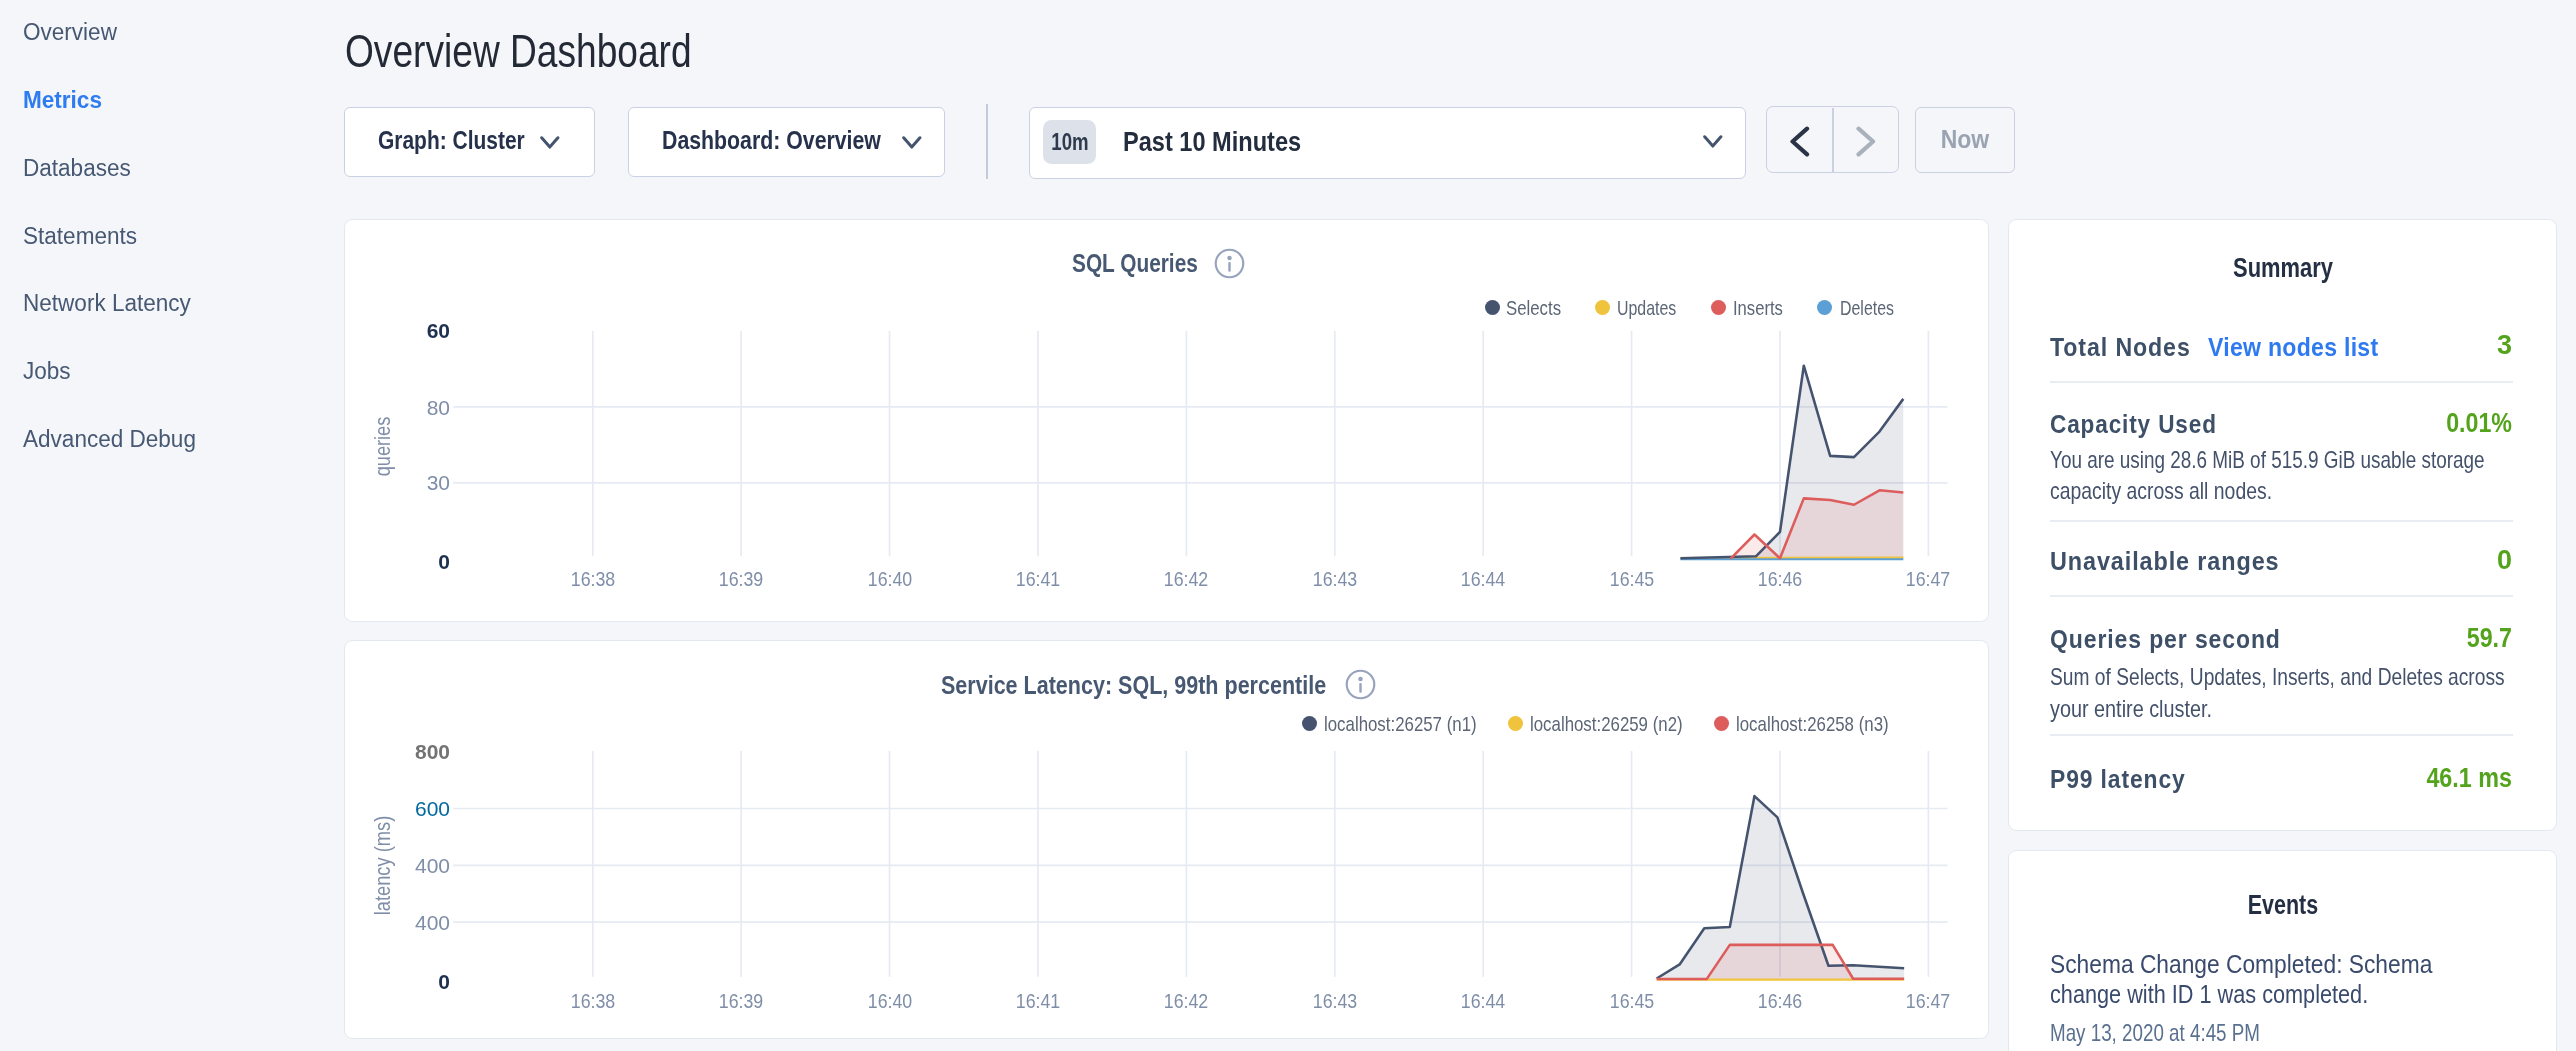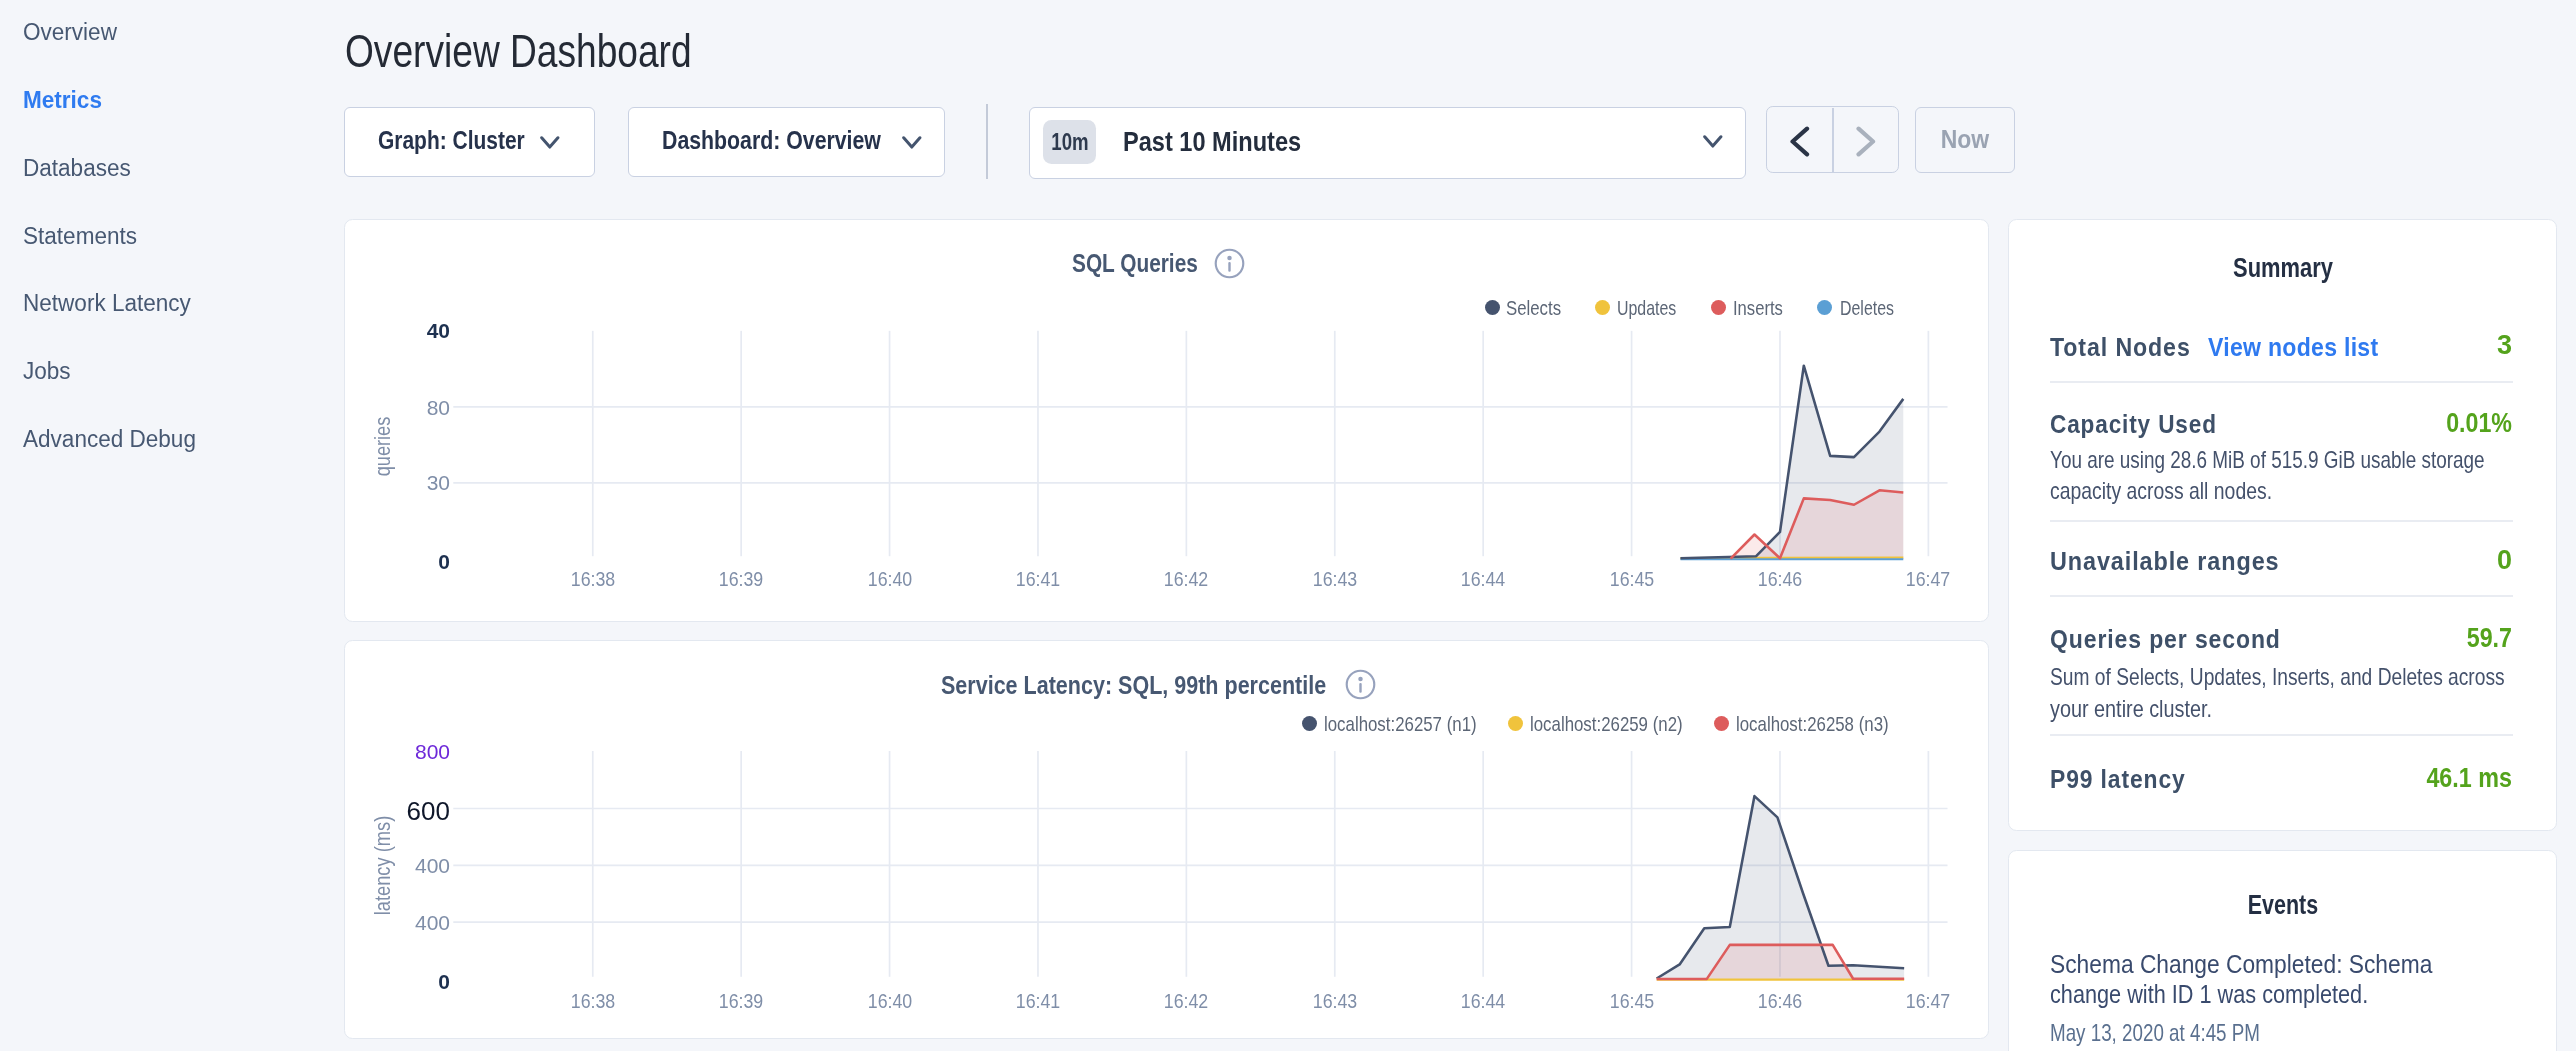--- a/index.html
+++ b/index.html
@@ -64,21 +64,21 @@
     <polyline points="1976.0,277.6 2238.0,277.6" fill="none" stroke="#5b9fd4" stroke-width="2.5" stroke-linejoin="round"></polyline>
     <polyline points="1976.0,276.5 2065.0,274.0 2093.0,245.5 2121.0,50.0 2152.0,156.0 2180.0,157.5 2210.0,127.5 2238.0,89.0" fill="none" stroke="#45536e" stroke-width="3" stroke-linejoin="round"></polyline>
     <polyline points="2035.0,276.8 2063.0,248.5 2093.0,276.5 2121.0,206.0 2152.0,208.0 2180.0,213.5 2210.0,196.5 2238.0,199.0" fill="none" stroke="#dd5c5c" stroke-width="3" stroke-linejoin="round"></polyline>
   </svg>
 <div style="position:absolute;top:251px;font-size:25.5px;color:#475872;font-weight:700;line-height:1;white-space:nowrap;left:1072px;transform:scaleX(0.817);transform-origin:left top;">SQL Queries</div>
 <svg style="position:absolute;left:1214px;top:248px" width="31" height="31" viewBox="0 0 36 36">
     <circle cx="18" cy="18" r="16" fill="none" stroke="#97a2bd" stroke-width="2.5"></circle>
     <circle cx="18" cy="11.5" r="2.6" fill="#97a2bd"></circle>
     <rect x="16.6" y="16.2" width="2.8" height="11.5" rx="1.3" fill="#97a2bd"></rect>
   </svg>
-<div style="position:absolute;top:320px;font-size:21px;color:#1e3150;font-weight:700;line-height:1;white-space:nowrap;left:450px;transform:translateX(-100%);transform-origin:right top;">40</div>
+<div style="position:absolute;top:320px;font-size:21px;color:#1e3150;font-weight:700;line-height:1;white-space:nowrap;left:450px;transform:translateX(-100%);transform-origin:right top;">60</div>
 <div style="position:absolute;top:397px;font-size:21px;color:#7f8ea8;font-weight:400;line-height:1;white-space:nowrap;left:450px;transform:translateX(-100%);transform-origin:right top;">80</div>
 <div style="position:absolute;top:472px;font-size:21px;color:#7f8ea8;font-weight:400;line-height:1;white-space:nowrap;left:450px;transform:translateX(-100%);transform-origin:right top;">30</div>
 <div style="position:absolute;top:551px;font-size:21px;color:#1e3150;font-weight:700;line-height:1;white-space:nowrap;left:450px;transform:translateX(-100%);transform-origin:right top;">0</div>
 <svg style="position:absolute;left:361px;top:374px" width="46" height="145" viewBox="0 0 54 170">
     <text x="27" y="85" transform="rotate(-90 27 85)" text-anchor="middle" dominant-baseline="middle" font-size="26" fill="#7f8ea8" font-family="Liberation Sans" textLength="70" lengthAdjust="spacingAndGlyphs">queries</text>
   </svg>
 <div style="position:absolute;top:568px;font-size:21px;color:#7f8ea8;font-weight:400;line-height:1;white-space:nowrap;left:593px;transform:translateX(-50%) scaleX(0.847);transform-origin:center top;">16:38</div>
 <div style="position:absolute;top:568px;font-size:21px;color:#7f8ea8;font-weight:400;line-height:1;white-space:nowrap;left:741px;transform:translateX(-50%) scaleX(0.847);transform-origin:center top;">16:39</div>
 <div style="position:absolute;top:568px;font-size:21px;color:#7f8ea8;font-weight:400;line-height:1;white-space:nowrap;left:890px;transform:translateX(-50%) scaleX(0.847);transform-origin:center top;">16:40</div>
 <div style="position:absolute;top:568px;font-size:21px;color:#7f8ea8;font-weight:400;line-height:1;white-space:nowrap;left:1038px;transform:translateX(-50%) scaleX(0.847);transform-origin:center top;">16:41</div>
@@ -115,22 +115,22 @@
     <polyline points="1948.0,276.8 2239.0,276.8" fill="none" stroke="#f0c33c" stroke-width="2.5" stroke-linejoin="round"></polyline>
     <polyline points="1948.0,275.5 1975.0,259.0 2004.0,216.5 2034.0,215.0 2063.0,61.0 2090.0,86.0 2120.0,175.0 2150.0,260.5 2179.0,260.0 2239.0,263.5" fill="none" stroke="#45536e" stroke-width="3" stroke-linejoin="round"></polyline>
     <polyline points="1948.0,276.0 2007.0,276.0 2034.0,236.0 2155.0,236.0 2179.0,275.8 2239.0,275.8" fill="none" stroke="#dd5c5c" stroke-width="3" stroke-linejoin="round"></polyline>
   </svg>
 <div style="position:absolute;top:673px;font-size:25.5px;color:#475872;font-weight:700;line-height:1;white-space:nowrap;left:941px;transform:scaleX(0.844);transform-origin:left top;">Service Latency: SQL, 99th percentile</div>
 <svg style="position:absolute;left:1345px;top:669px" width="31" height="31" viewBox="0 0 36 36">
     <circle cx="18" cy="18" r="16" fill="none" stroke="#97a2bd" stroke-width="2.5"></circle>
     <circle cx="18" cy="11.5" r="2.6" fill="#97a2bd"></circle>
     <rect x="16.6" y="16.2" width="2.8" height="11.5" rx="1.3" fill="#97a2bd"></rect>
   </svg>
-<div style="position:absolute;top:741px;font-size:21px;color:#6d28d9;font-weight:400;line-height:1;white-space:nowrap;left:450px;transform:translateX(-100%);transform-origin:right top;">800</div>
-<div style="position:absolute;top:798px;font-size:26px;color:#0f172a;font-weight:400;line-height:1;white-space:nowrap;left:450px;transform:translateX(-100%);transform-origin:right top;">600</div>
+<div style="position:absolute;top:741px;font-size:21px;color:#737373;font-weight:700;line-height:1;white-space:nowrap;left:450px;transform:translateX(-100%);transform-origin:right top;">800</div>
+<div style="position:absolute;top:798px;font-size:21px;color:#0369a1;font-weight:400;line-height:1;white-space:nowrap;left:450px;transform:translateX(-100%);transform-origin:right top;">600</div>
 <div style="position:absolute;top:855px;font-size:21px;color:#7f8ea8;font-weight:400;line-height:1;white-space:nowrap;left:450px;transform:translateX(-100%);transform-origin:right top;">400</div>
 <div style="position:absolute;top:912px;font-size:21px;color:#7f8ea8;font-weight:400;line-height:1;white-space:nowrap;left:450px;transform:translateX(-100%);transform-origin:right top;">400</div>
 <div style="position:absolute;top:971px;font-size:21px;color:#1e3150;font-weight:700;line-height:1;white-space:nowrap;left:450px;transform:translateX(-100%);transform-origin:right top;">0</div>
 <svg style="position:absolute;left:361px;top:793px" width="46" height="145" viewBox="0 0 54 170">
     <text x="27" y="85" transform="rotate(-90 27 85)" text-anchor="middle" dominant-baseline="middle" font-size="26" fill="#7f8ea8" font-family="Liberation Sans" textLength="117" lengthAdjust="spacingAndGlyphs">latency (ms)</text>
   </svg>
 <div style="position:absolute;top:990px;font-size:21px;color:#7f8ea8;font-weight:400;line-height:1;white-space:nowrap;left:593px;transform:translateX(-50%) scaleX(0.847);transform-origin:center top;">16:38</div>
 <div style="position:absolute;top:990px;font-size:21px;color:#7f8ea8;font-weight:400;line-height:1;white-space:nowrap;left:741px;transform:translateX(-50%) scaleX(0.847);transform-origin:center top;">16:39</div>
 <div style="position:absolute;top:990px;font-size:21px;color:#7f8ea8;font-weight:400;line-height:1;white-space:nowrap;left:890px;transform:translateX(-50%) scaleX(0.847);transform-origin:center top;">16:40</div>
 <div style="position:absolute;top:990px;font-size:21px;color:#7f8ea8;font-weight:400;line-height:1;white-space:nowrap;left:1038px;transform:translateX(-50%) scaleX(0.847);transform-origin:center top;">16:41</div>

